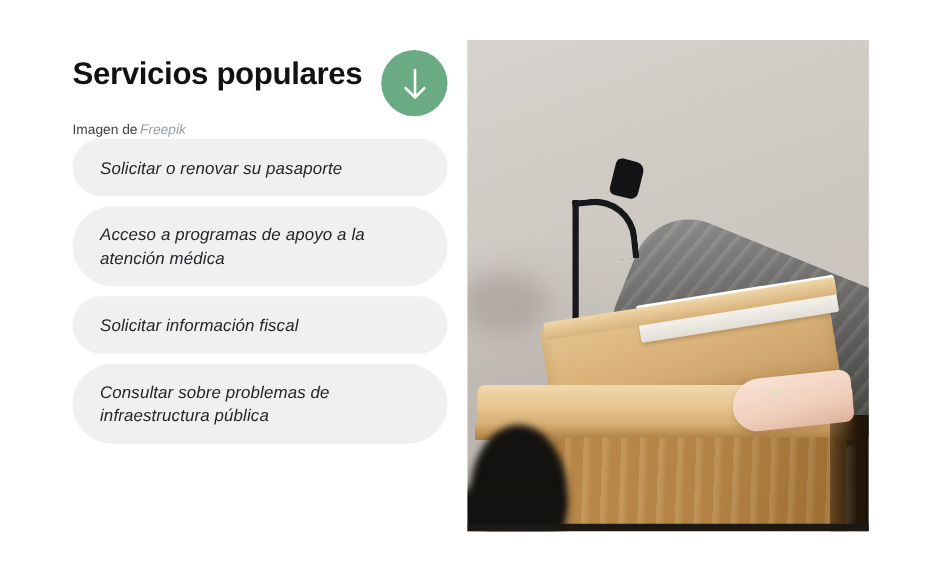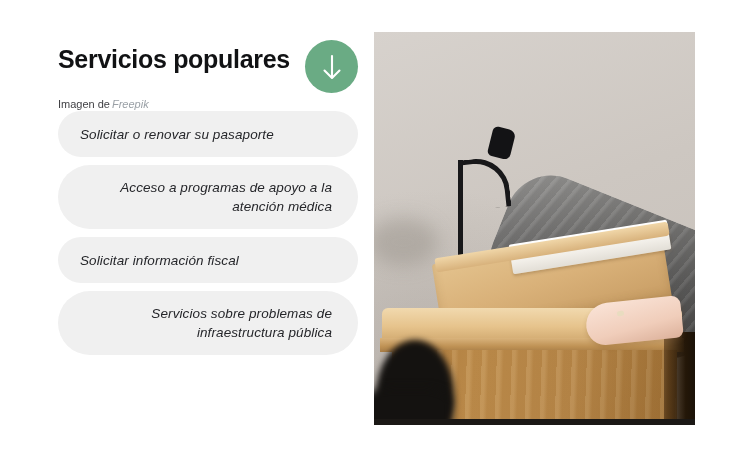--- a/index.html
+++ b/index.html
@@ -93,21 +93,21 @@
     cursor: pointer;
   }
   .pill-label {
     font-size: 13.5px;
     line-height: 19px;
     font-style: italic;
     color: #25262a;
     font-family: "Liberation Sans", sans-serif;
     letter-spacing: 0.1px;
   }
-  .pill.two-line { min-height: 58px; text-align: right; }
+  .pill.two-line { min-height: 58px; }
 
   
   .photo {
     position: absolute;
     left: 374px;
     top: 32px;
     width: 321px;
     height: 393px;
     overflow: hidden;
     background: #cfc9c4;
@@ -387,21 +387,21 @@
       <div class="pill">
         <span class="pill-label">Solicitar o renovar su pasaporte</span>
       </div>
       <div class="pill two-line">
         <span class="pill-label">Acceso a programas de apoyo a la atención médica</span>
       </div>
       <div class="pill">
         <span class="pill-label">Solicitar información fiscal</span>
       </div>
       <div class="pill two-line">
-        <span class="pill-label">Servicios sobre problemas de infraestructura pública</span>
+        <span class="pill-label">Consultar sobre problemas de infraestructura pública</span>
       </div>
     </div>
   </div>
 
   <div class="photo">
     <div class="photo-inner">
       <div class="wall-smudge"></div>
       <div class="greenery"></div>
 
       <div class="sleeve">

